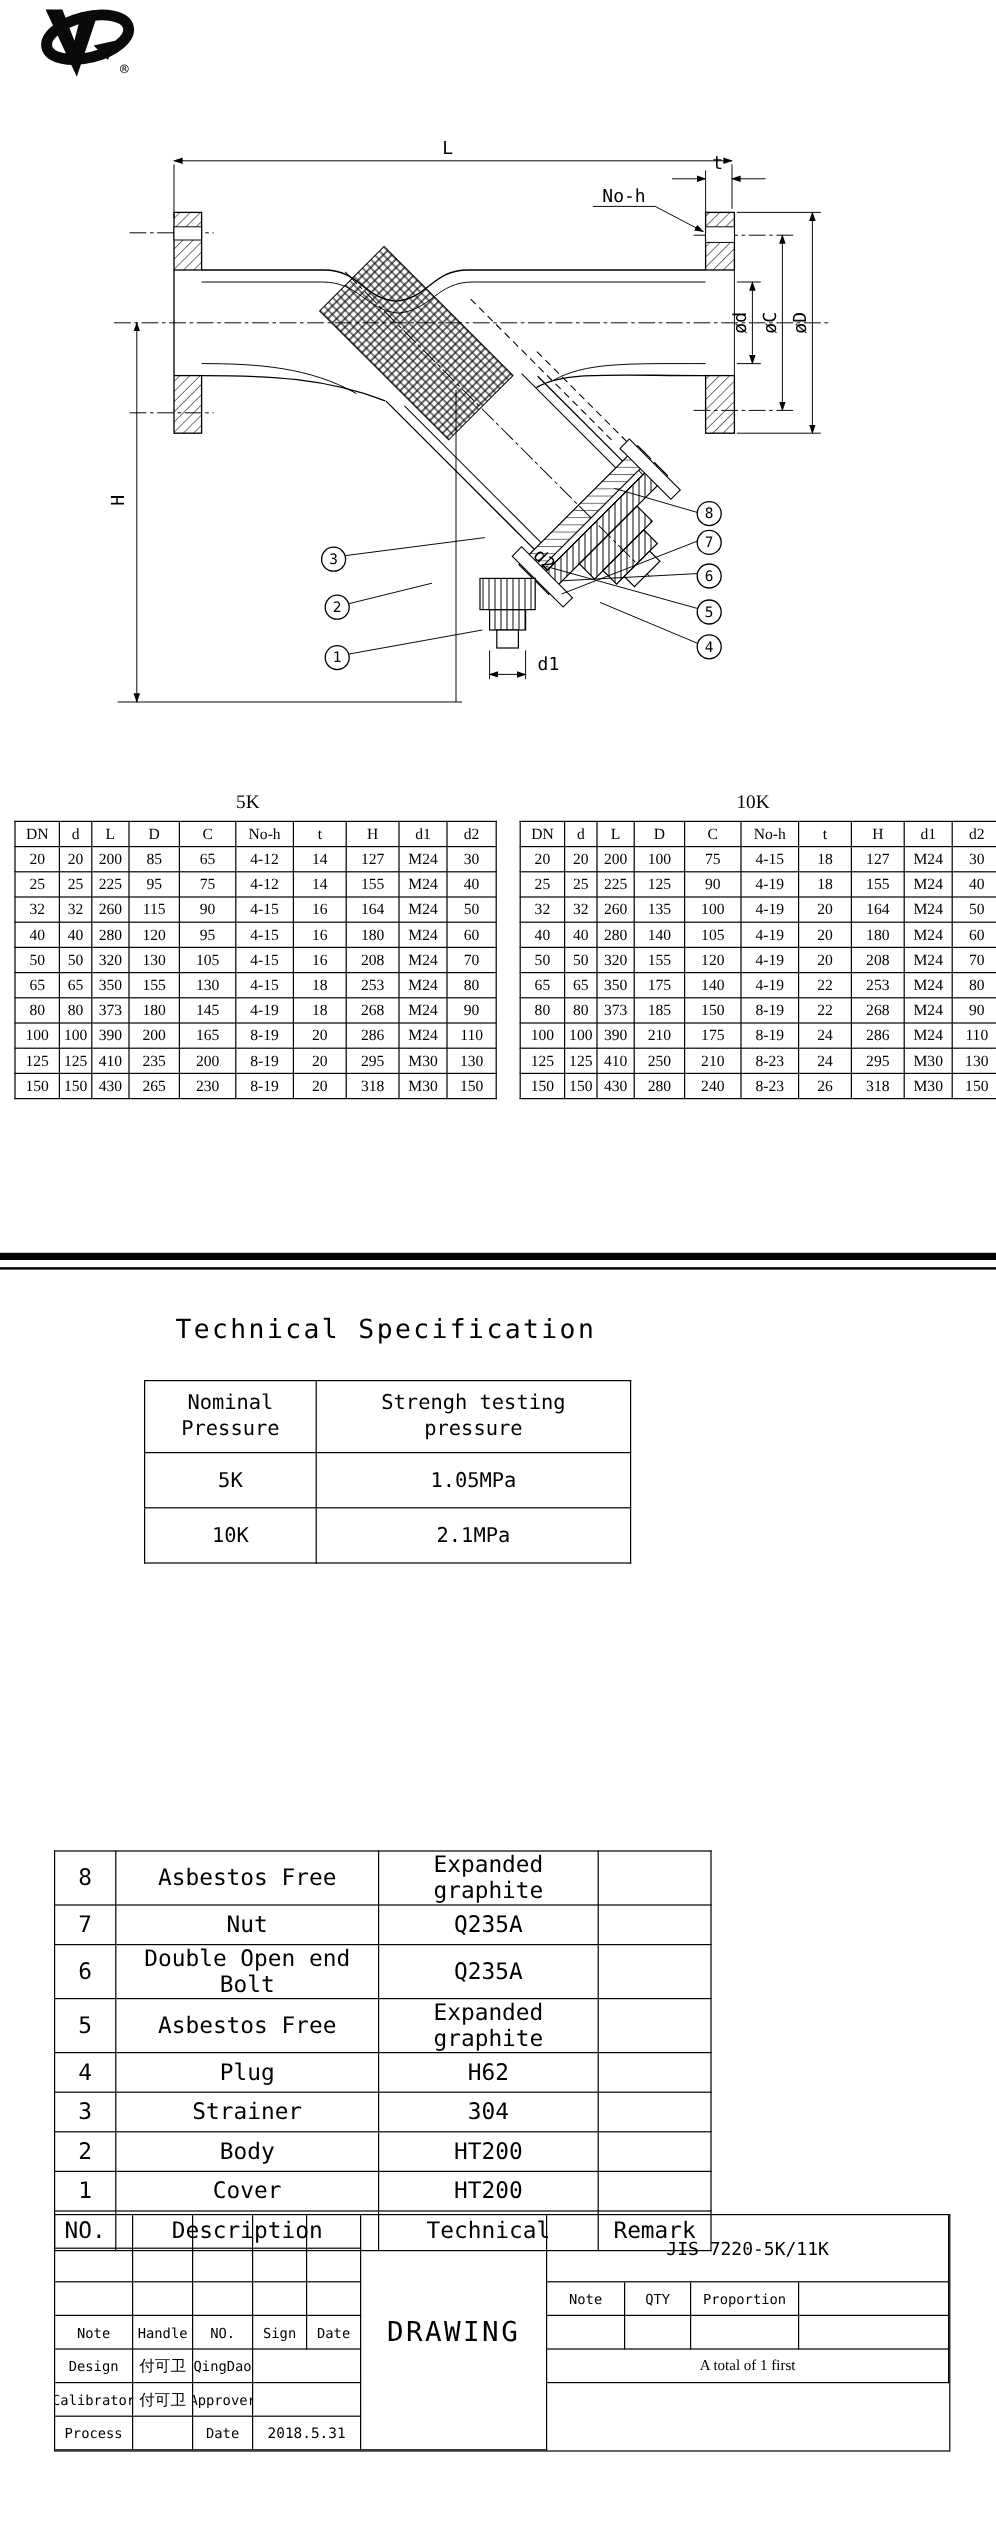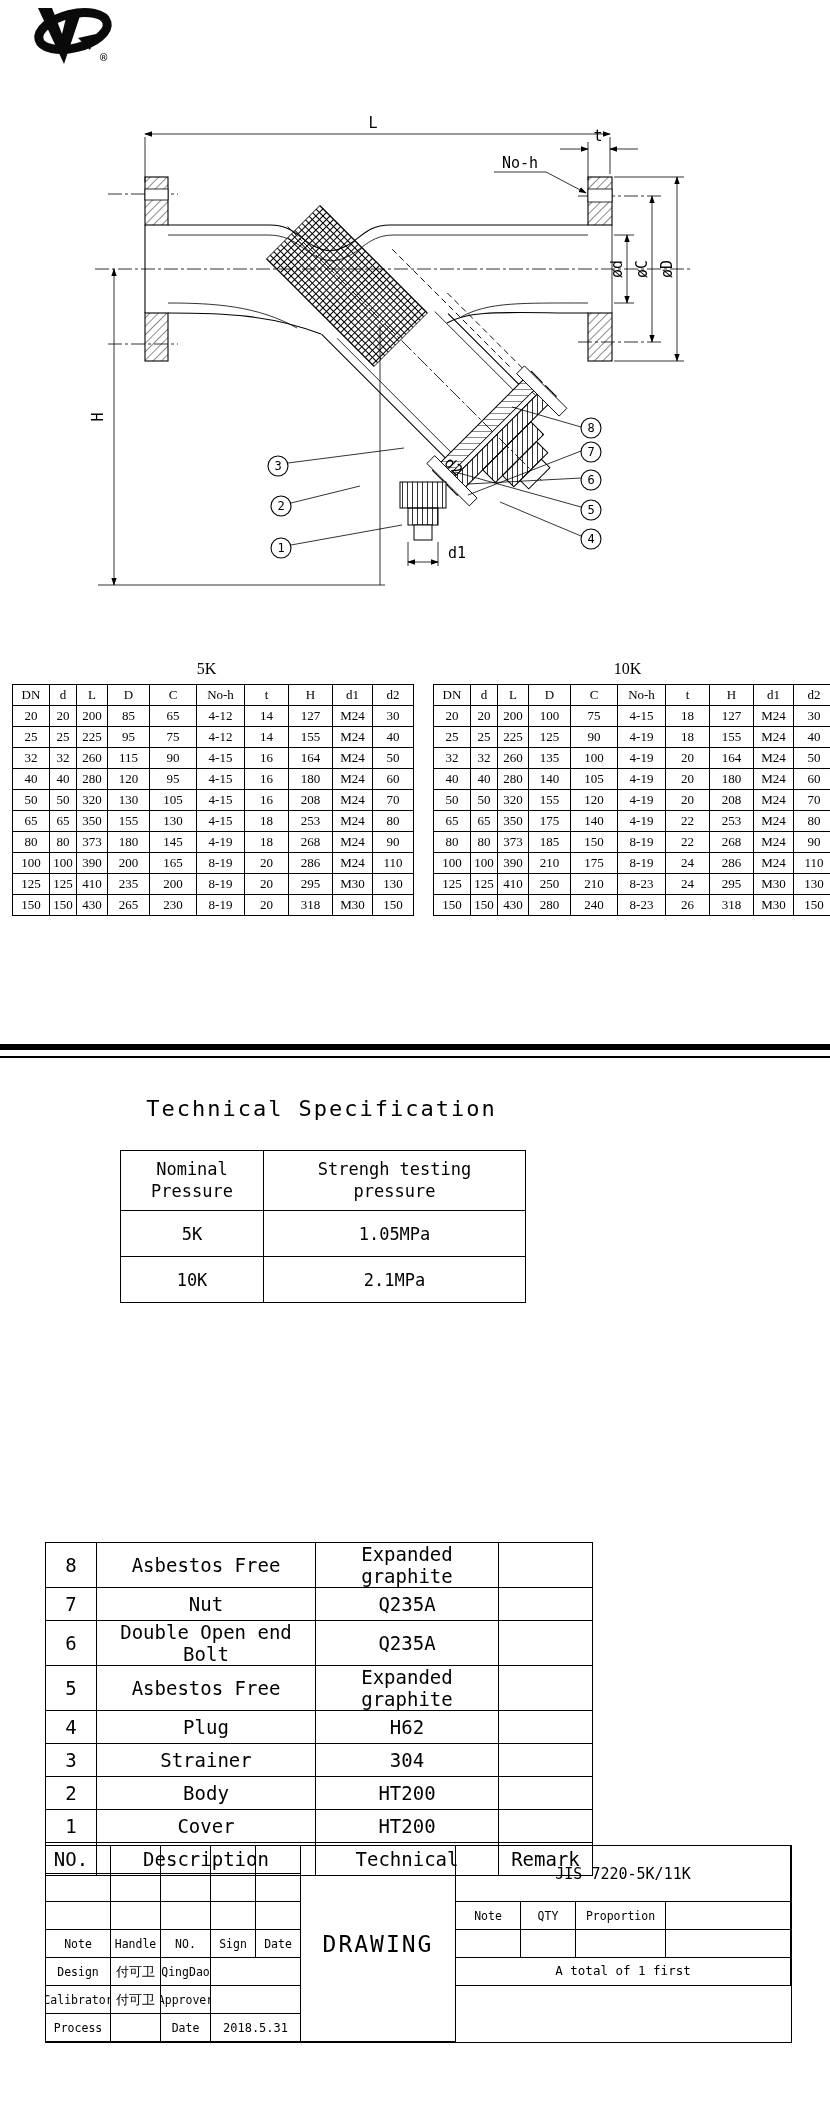--- a/index.html
+++ b/index.html
@@ -39,21 +39,21 @@
   table.parts-table td:nth-child(4){width:93px}
   
   #titleblock{left:45px;top:1845px;width:745px;height:196px;border:1.5px solid #000;
               display:grid;box-sizing:content-box;
               grid-template-columns:65px 50px 50px 45px 45px 155px 65px 55px 90px 125px;
               grid-template-rows:repeat(7,28px);}
   .c{border-right:1px solid #000;border-bottom:1px solid #000;display:flex;
      align-items:center;justify-content:center;font-size:11.5px;text-align:center;overflow:hidden;}
   .big{font-size:23px;letter-spacing:2px;}
   .med{font-size:15px;}
-  .sm2{font-size:12.5px;line-height:1.35;}
+  .sm2{font-size:12.5px;line-height:1.35;font-family:Liberation Serif, serif;}
   
   .ln{stroke:#000;fill:none;stroke-width:1.1;}
   .thin{stroke:#000;fill:none;stroke-width:0.8;}
   .dim{stroke:#000;fill:none;stroke-width:0.8;}
   .cl{stroke:#000;fill:none;stroke-width:0.8;stroke-dasharray:14 3 3 3;}
   .dsh{stroke:#000;fill:none;stroke-width:0.9;stroke-dasharray:6 4;}
   .dimtxt{font:15px "DejaVu Sans Mono",monospace;fill:#000;}
   .bt{font:12px "DejaVu Sans Mono",monospace;fill:#000;text-anchor:middle;}
   .bc{fill:#fff;stroke:#000;stroke-width:1.1;}
 </style>

